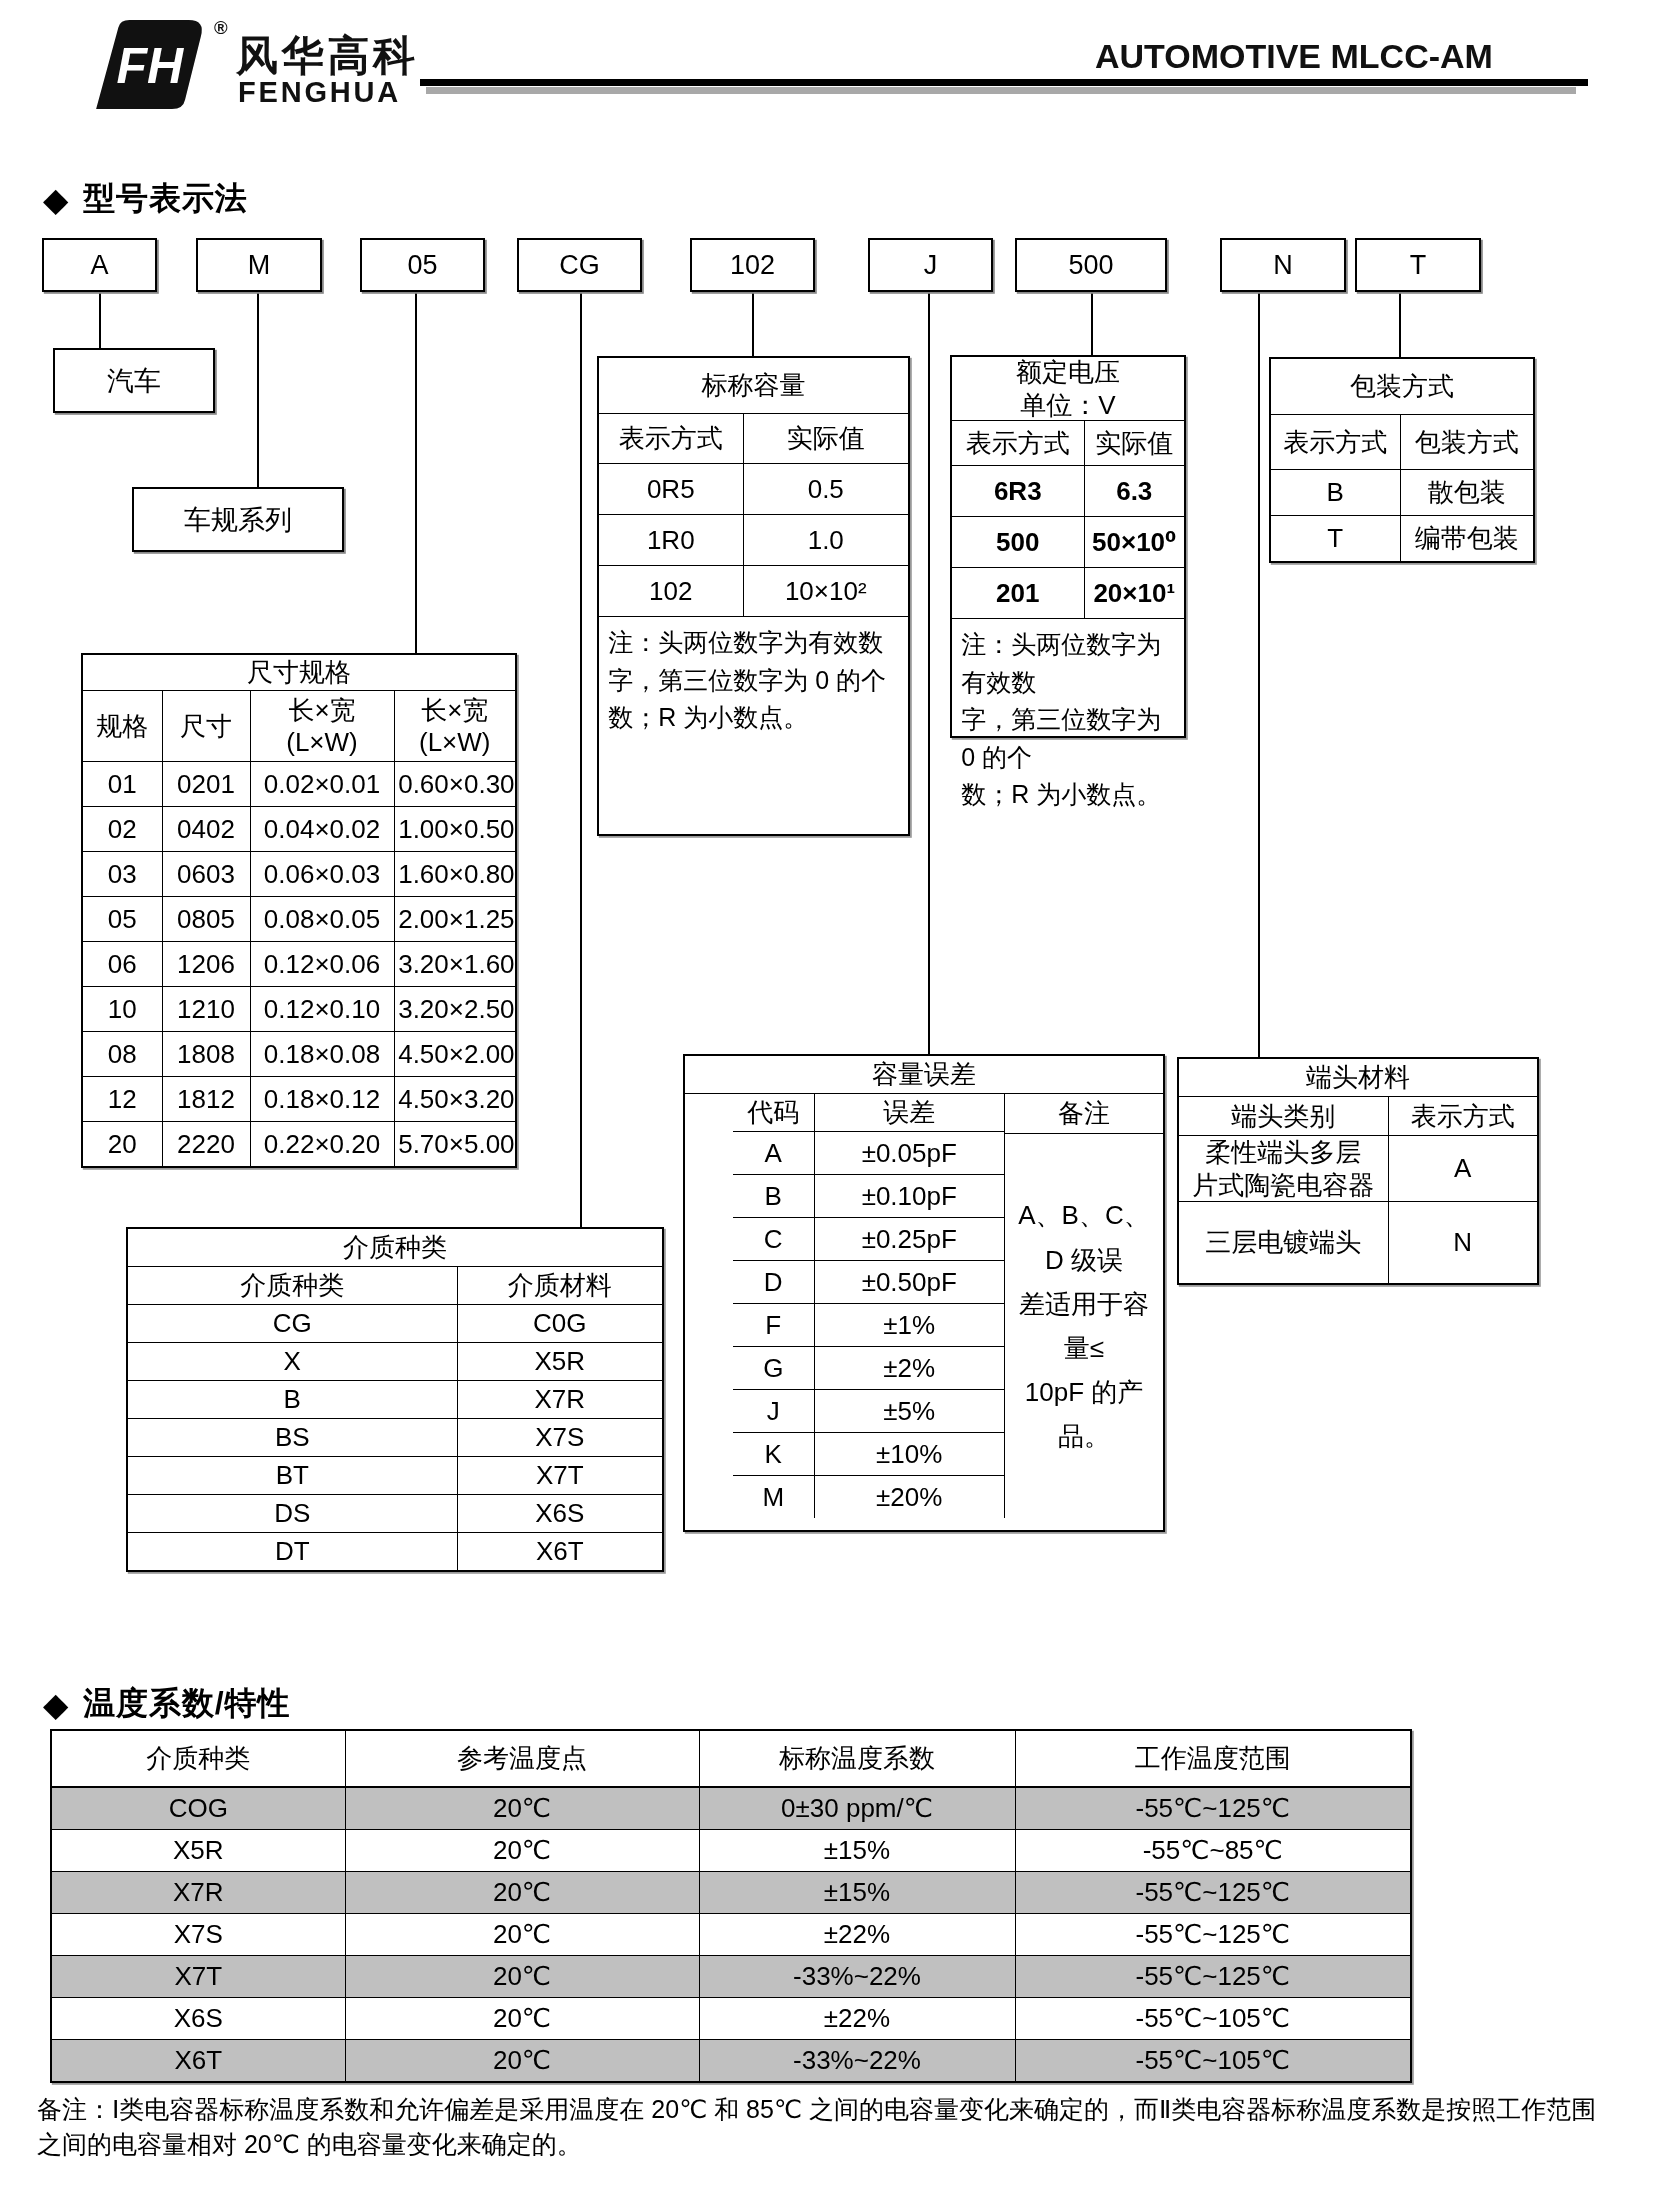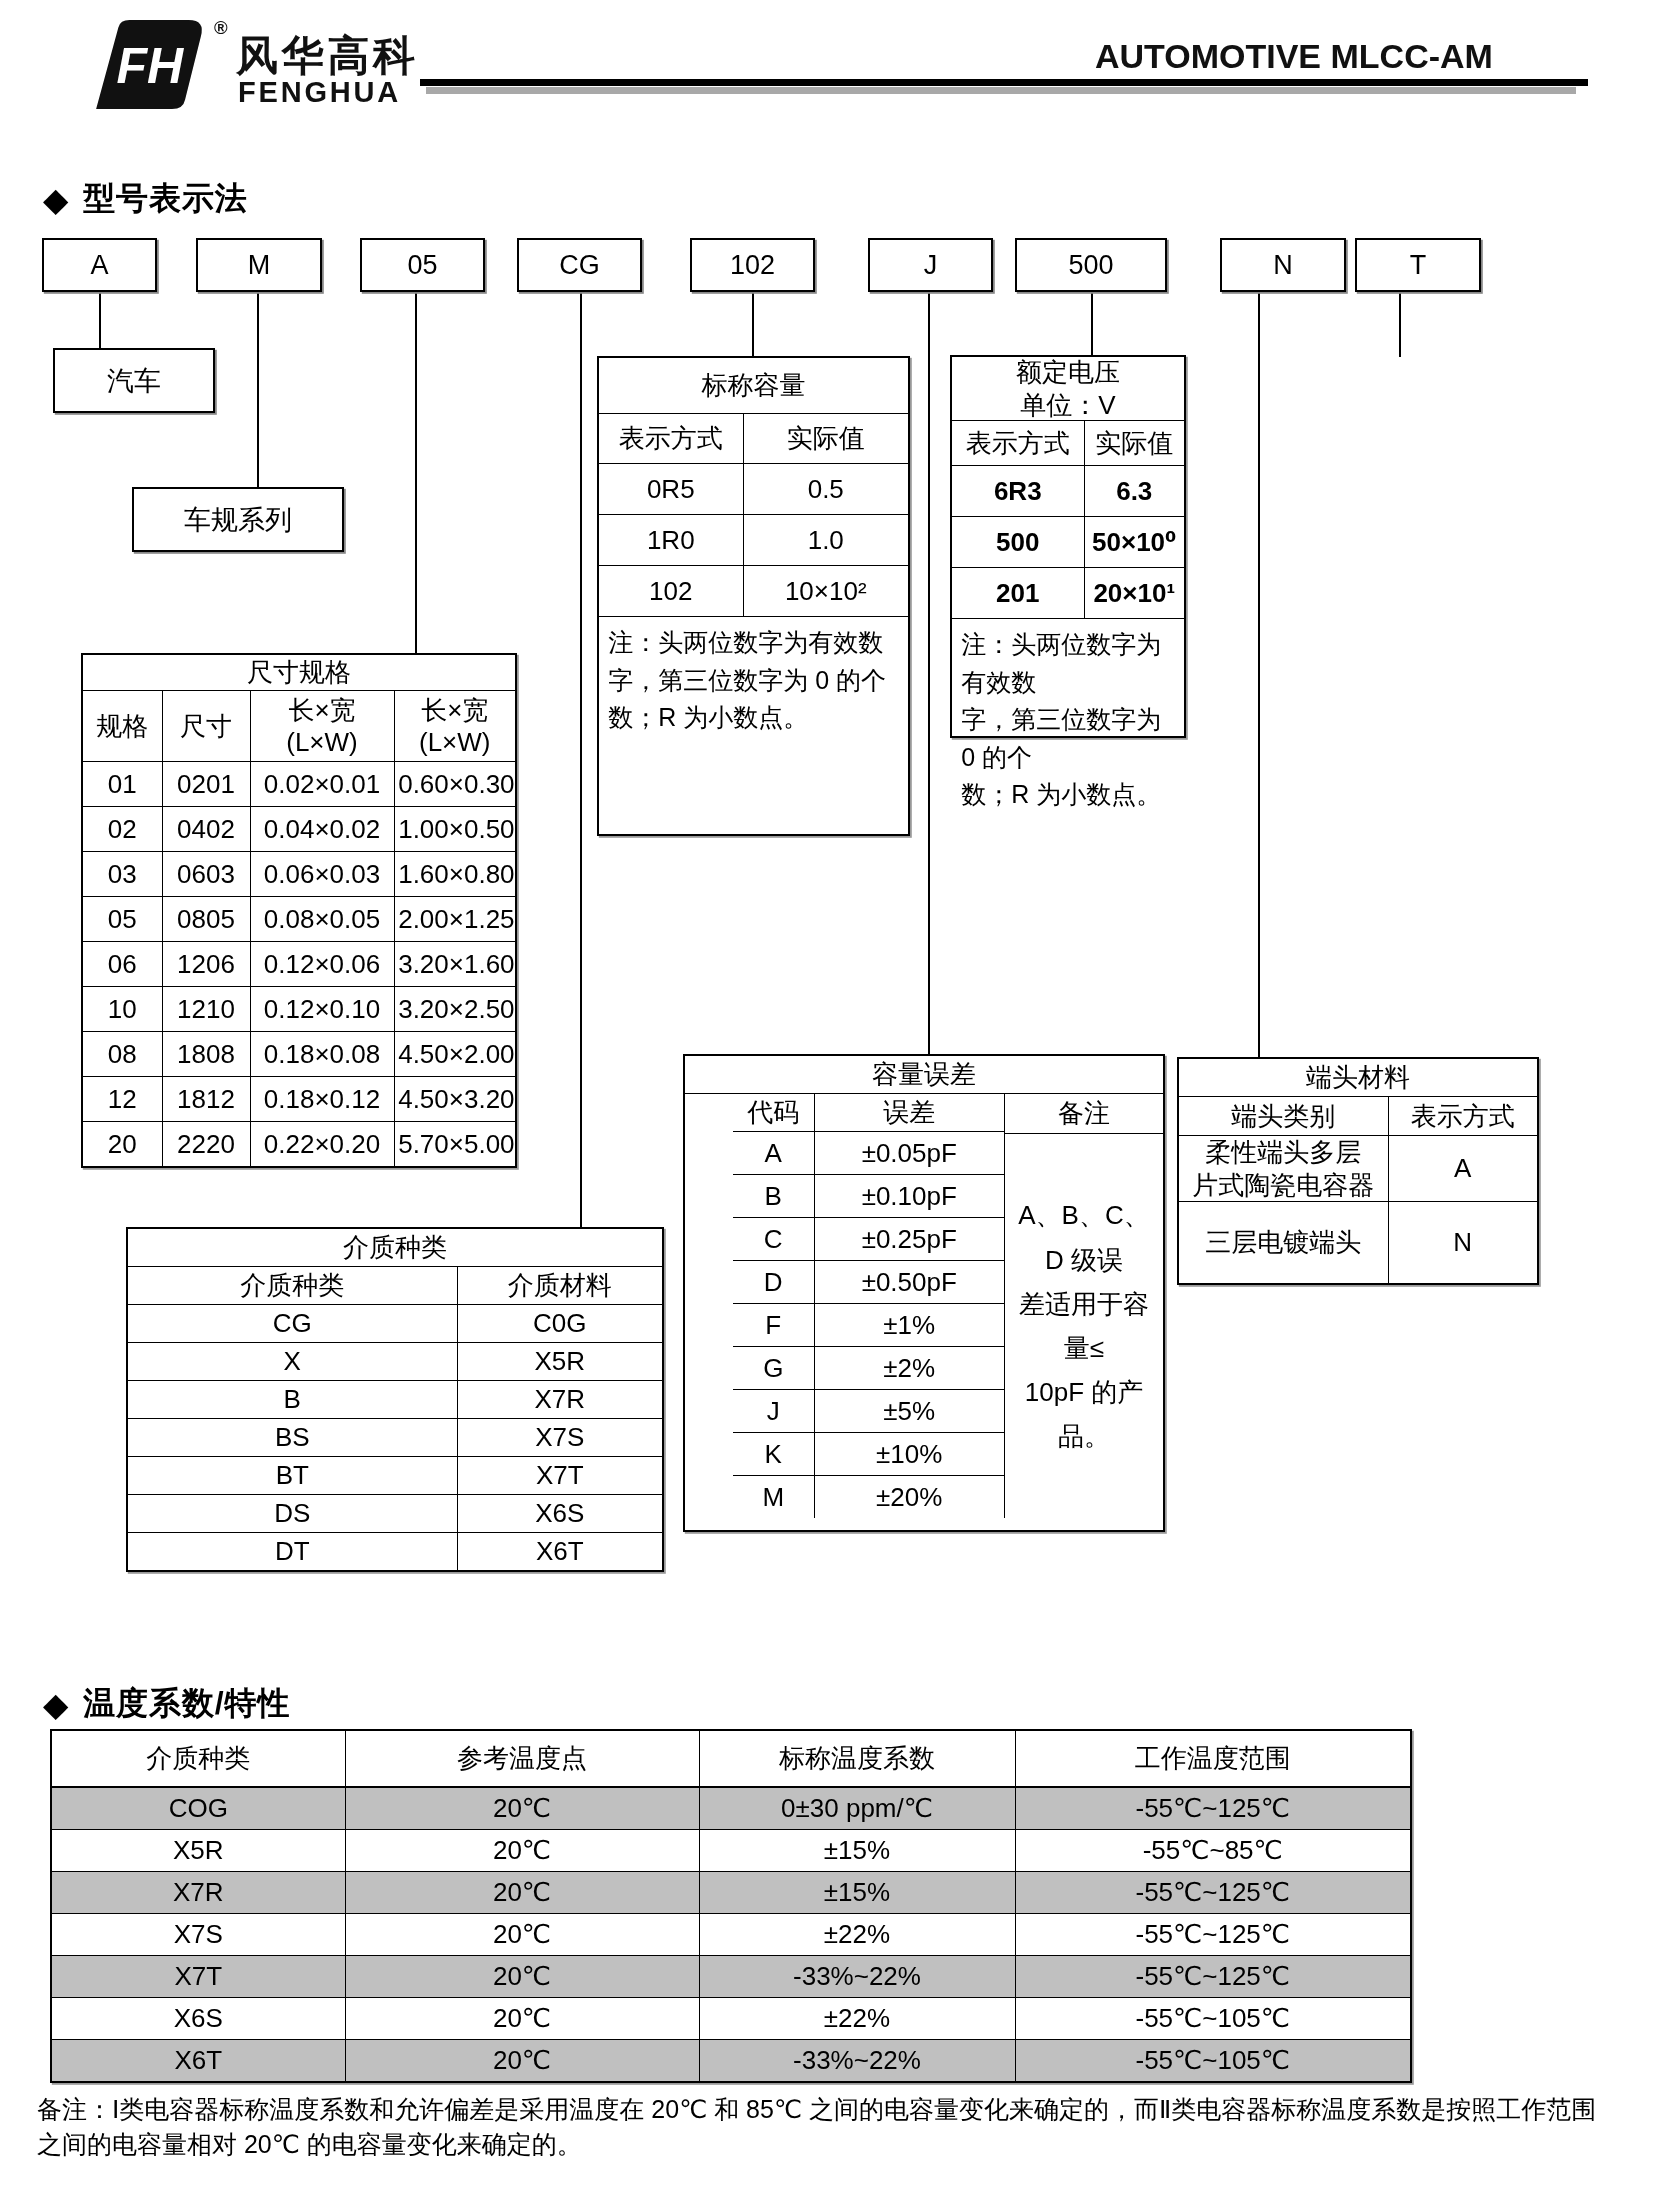--- a/index.html
+++ b/index.html
@@ -269,20 +269,45 @@
             <td>201</td>
             <td>20×10¹</td>
           </tr>
         </tbody>
     </table>
     <div class="t-note">注：头两位数字为有效数
 字，第三位数字为 0 的个
 数；R 为小数点。</div>
   </div>
 
+  <div class="abs tablebox pack" style="left:1269px;top:357px;width:266px;">
+    <div class="t-title">包装方式</div>
+    <table>
+      <colgroup>
+          <col style="width:129px">
+          <col>
+        </colgroup>
+      <thead>
+        <tr>
+          <th>表示方式</th>
+          <th>包装方式</th>
+        </tr>
+      </thead>
+      <tbody>
+          <tr>
+            <td>B</td>
+            <td>散包装</td>
+          </tr>
+          <tr>
+            <td>T</td>
+            <td>编带包装</td>
+          </tr>
+        </tbody>
+    </table>
+  </div>
 
   <div class="abs tablebox diel" style="left:126px;top:1227px;width:538px;">
     <div class="t-title">介质种类</div>
     <table>
       <colgroup>
           <col style="width:329px">
           <col>
         </colgroup>
       <thead>
         <tr>

